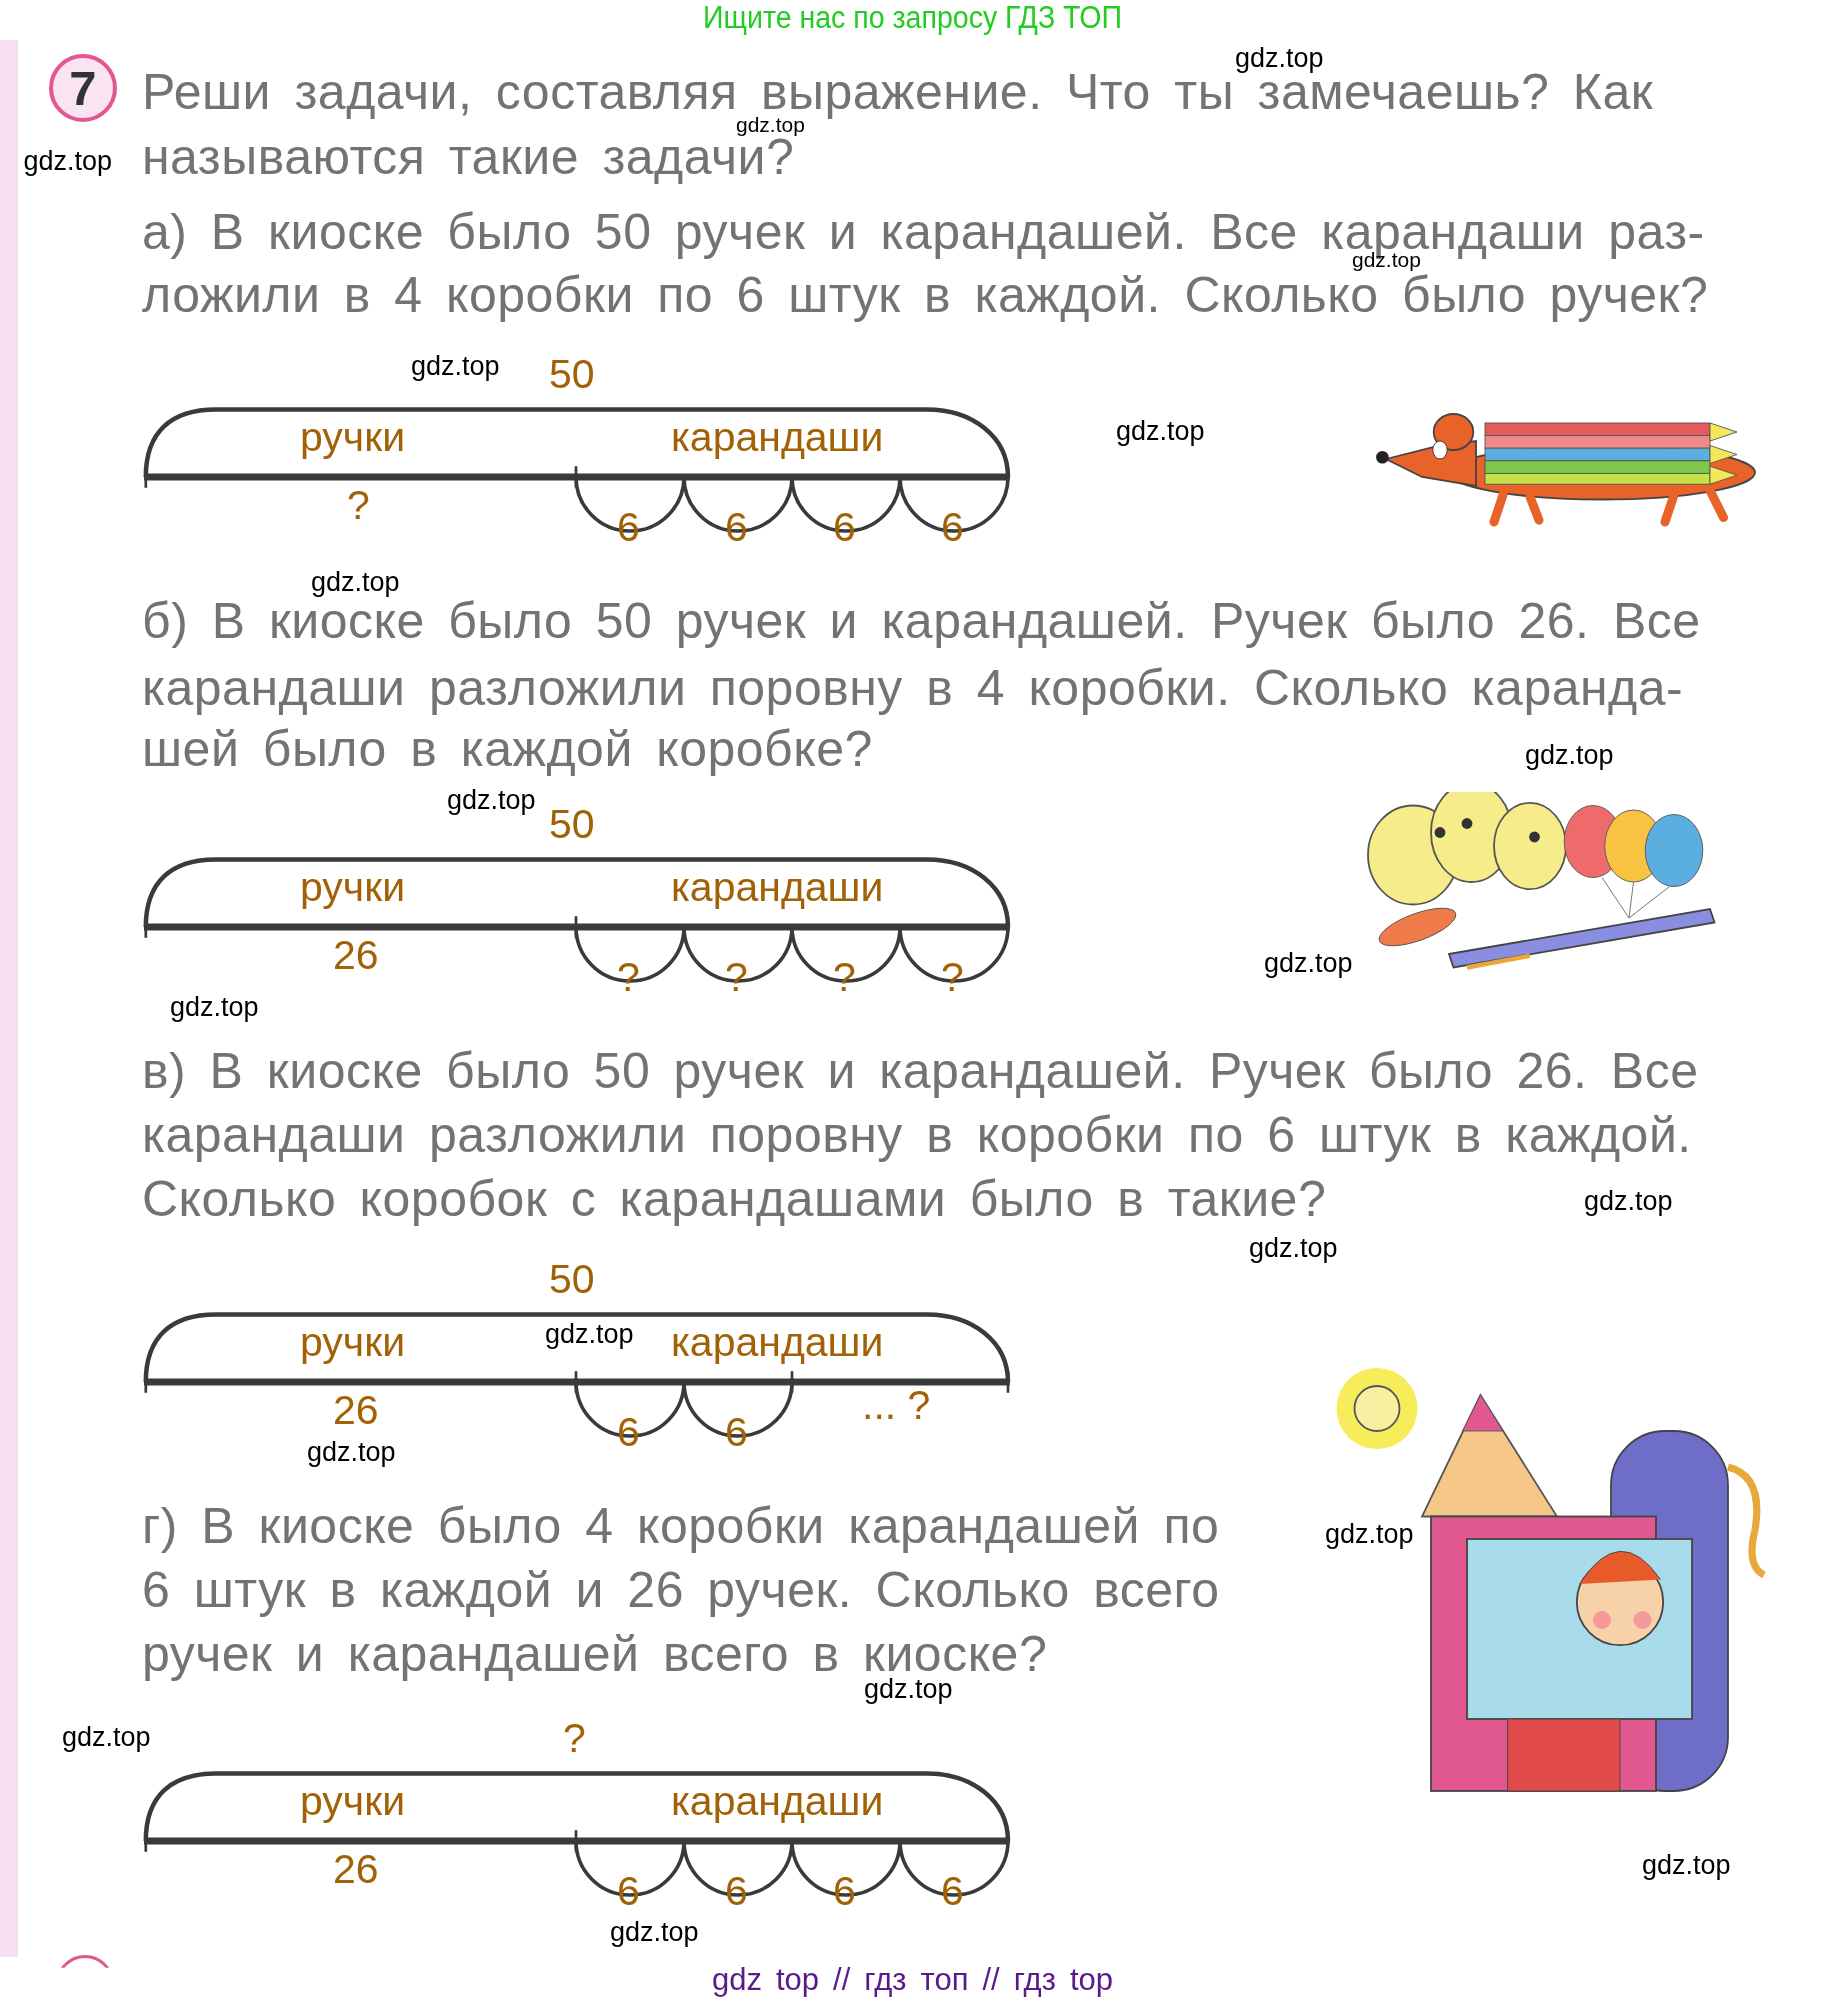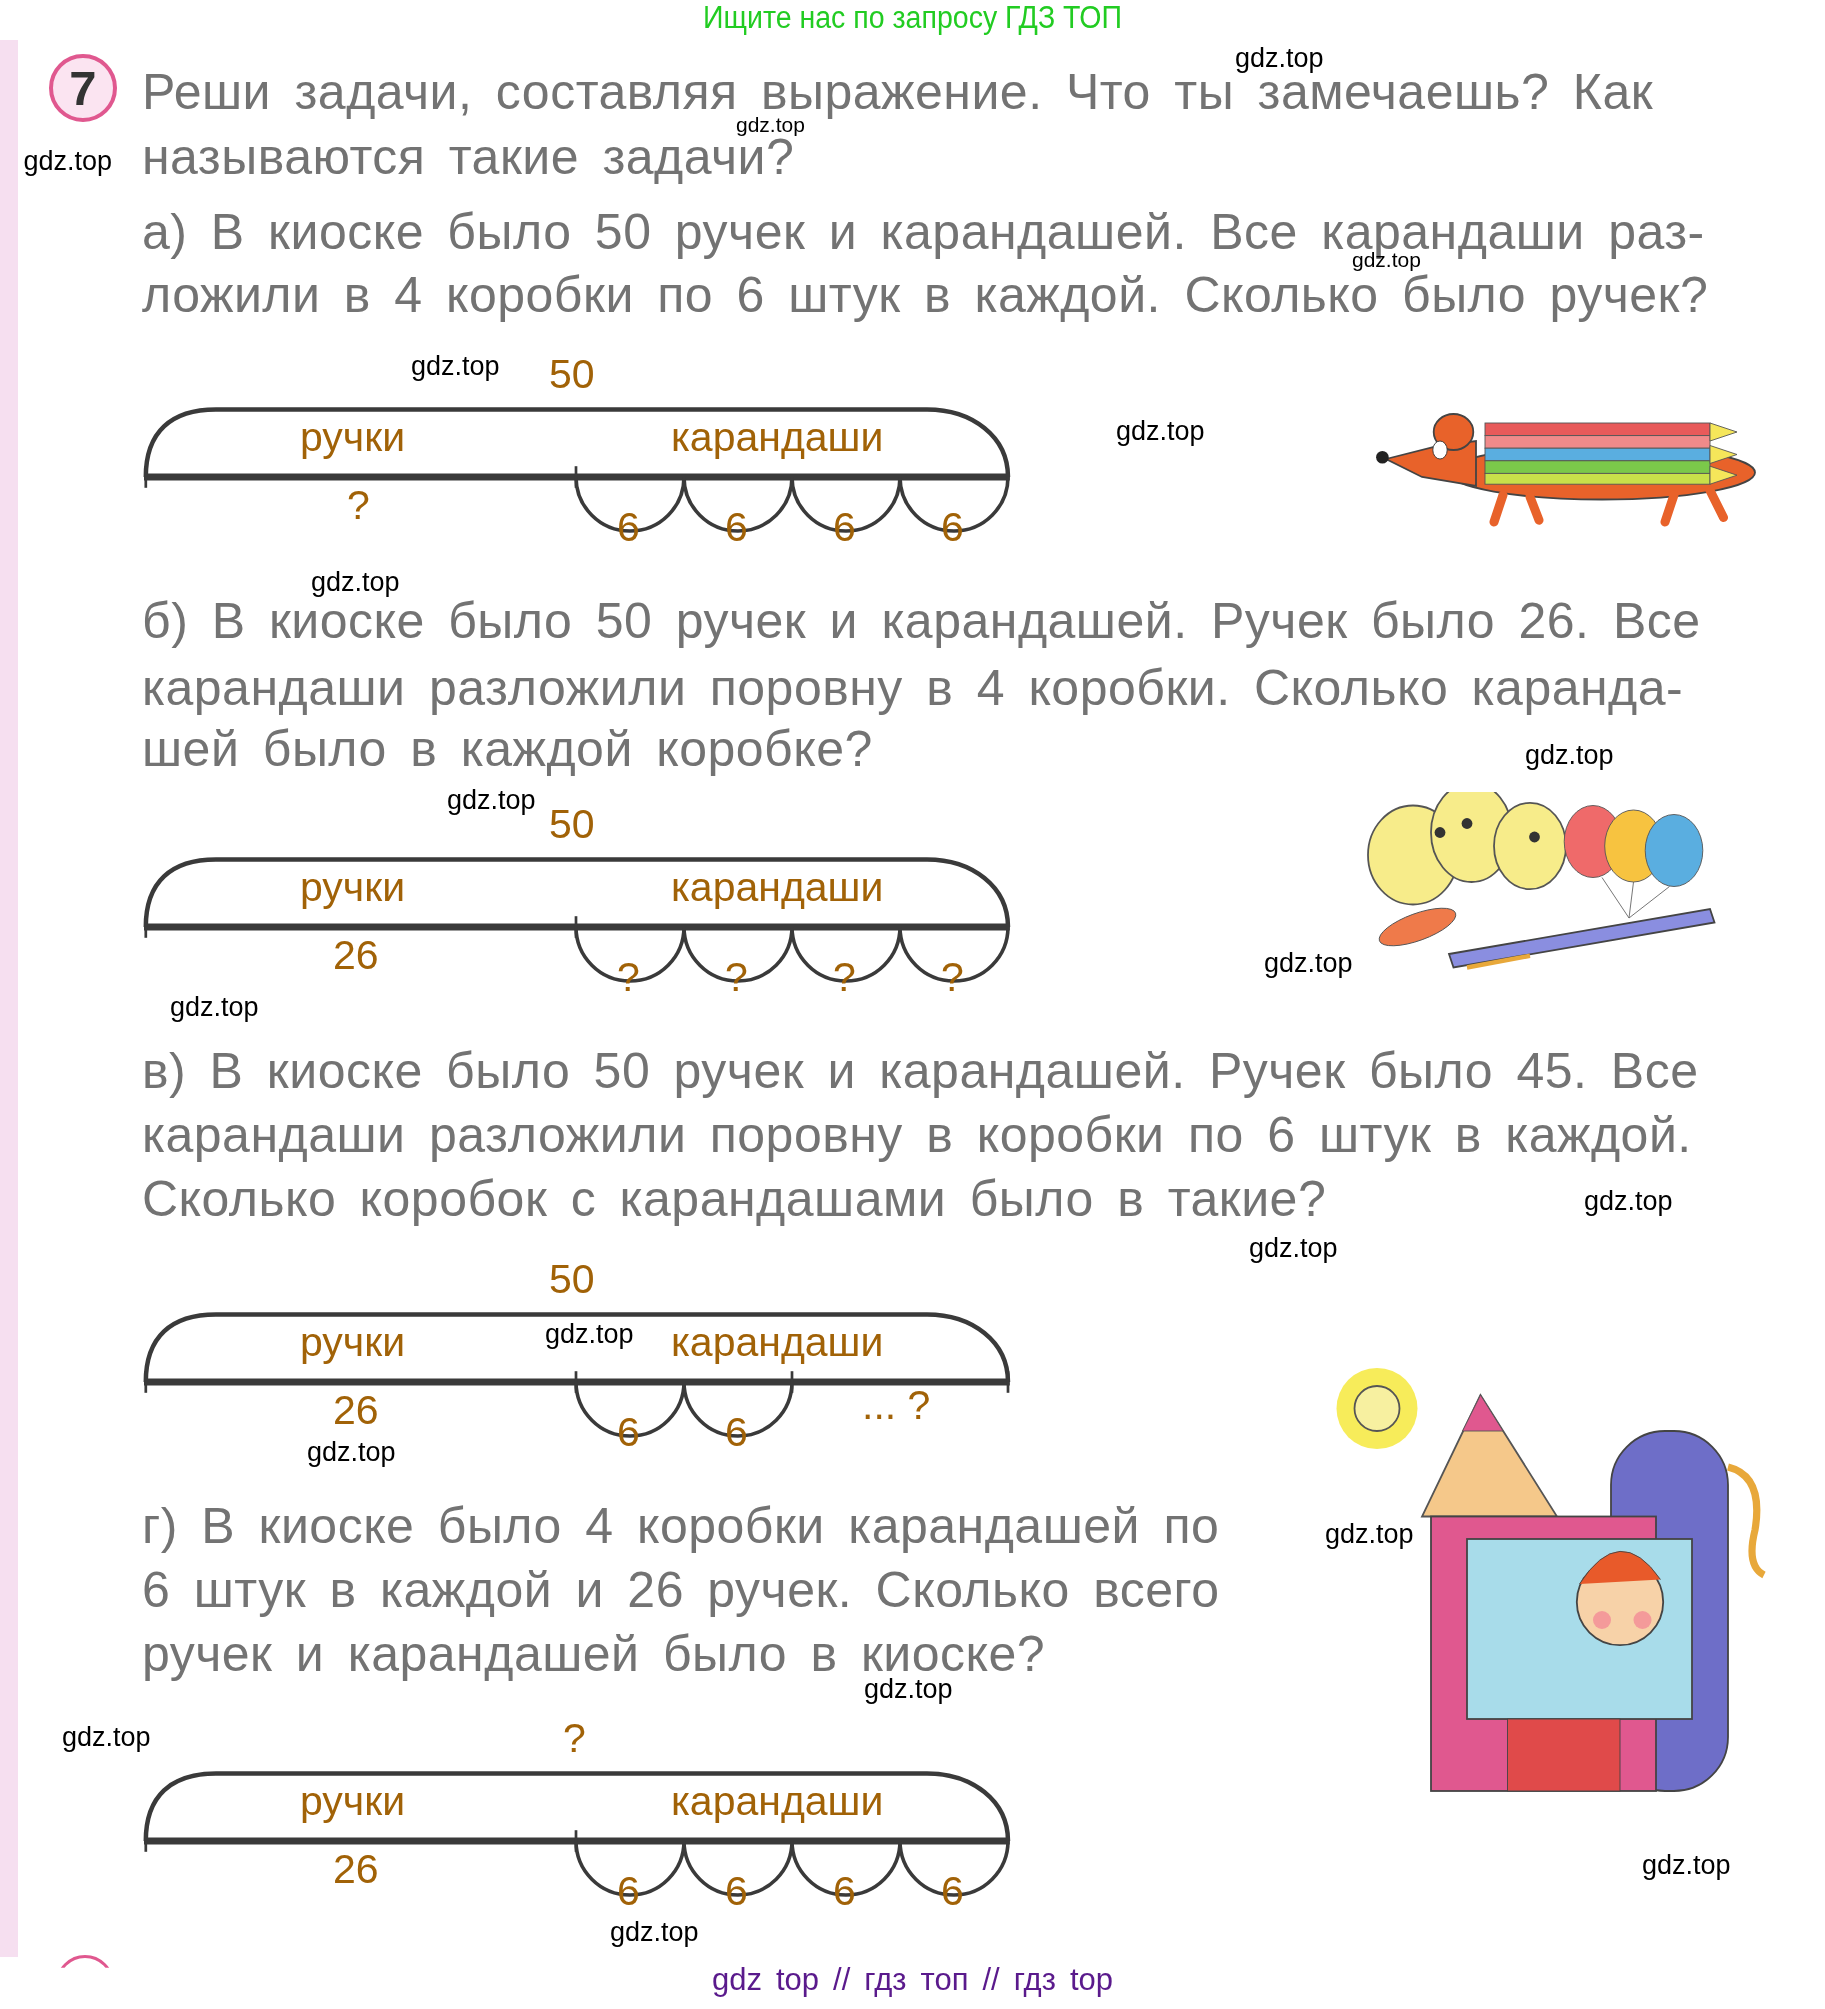--- a/index.html
+++ b/index.html
@@ -73,21 +73,21 @@
   <span class="lbl" style="left:414px;top:0px;">50</span>
   <span class="lbl" style="left:165px;top:63px;">ручки</span>
   <span class="lbl" style="left:536px;top:63px;">карандаши</span>
   <span class="lbl" style="left:198px;top:131px;">26</span>
   <span class="lbl" style="left:482px;top:153px;">?</span>
   <span class="lbl" style="left:590px;top:153px;">?</span>
   <span class="lbl" style="left:698px;top:153px;">?</span>
   <span class="lbl" style="left:806px;top:153px;">?</span>
 </div>
 
-<div class="line" style="top:1042px;">в) В киоске было 50 ручек и карандашей. Ручек было 45. Все</div>
+<div class="line" style="top:1042px;">в) В киоске было 50 ручек и карандашей. Ручек было 26. Все</div>
 <div class="line" style="top:1106px;">карандаши разложили поровну в коробки по 6 штук в каждой.</div>
 <div class="line" style="top:1170px;">Сколько коробок с карандашами было в такие?</div>
 
 <div class="diag" style="top:1256px;">
   <svg width="882" height="198" viewBox="0 0 980 220">
     <path d="M12,140 C12,90 40,65 90,65 L880,65 C930,65 970,95 970,140" fill="none" stroke="#3a3a3a" stroke-width="5"></path>
     <line x1="10" y1="140" x2="972" y2="140" stroke="#3a3a3a" stroke-width="8"></line>
     <line x1="12" y1="128" x2="12" y2="152" stroke="#3a3a3a" stroke-width="3"></line>
     <line x1="490" y1="128" x2="490" y2="152" stroke="#3a3a3a" stroke-width="3"></line>
     <line x1="970" y1="128" x2="970" y2="152" stroke="#3a3a3a" stroke-width="3"></line>
@@ -98,21 +98,21 @@
   <span class="lbl" style="left:165px;top:63px;">ручки</span>
   <span class="lbl" style="left:536px;top:63px;">карандаши</span>
   <span class="lbl" style="left:198px;top:131px;">26</span>
   <span class="lbl" style="left:482px;top:153px;">6</span>
   <span class="lbl" style="left:590px;top:153px;">6</span>
   <span class="lbl" style="left:727px;top:126px;">... ?</span>
 </div>
 
 <div class="line" style="top:1497px;">г) В киоске было 4 коробки карандашей по</div>
 <div class="line" style="top:1561px;">6 штук в каждой и 26 ручек. Сколько всего</div>
-<div class="line" style="top:1625px;">ручек и карандашей было в киоске?</div>
+<div class="line" style="top:1625px;">ручек и карандашей всего в киоске?</div>
 
 <div class="diag" style="top:1715px;">
   <svg width="882" height="198" viewBox="0 0 980 220">
     <path d="M12,140 C12,90 40,65 90,65 L880,65 C930,65 970,95 970,140" fill="none" stroke="#3a3a3a" stroke-width="5"></path>
     <line x1="10" y1="140" x2="972" y2="140" stroke="#3a3a3a" stroke-width="8"></line>
     <line x1="12" y1="128" x2="12" y2="152" stroke="#3a3a3a" stroke-width="3"></line>
     <line x1="490" y1="128" x2="490" y2="152" stroke="#3a3a3a" stroke-width="3"></line>
     <path d="M490,140 A60,60 0 0 0 610,140 A60,60 0 0 0 730,140 A60,60 0 0 0 850,140 A60,60 0 0 0 970,140" fill="none" stroke="#3a3a3a" stroke-width="4"></path>
   </svg>
   <span class="lbl" style="left:428px;top:0px;">?</span>

